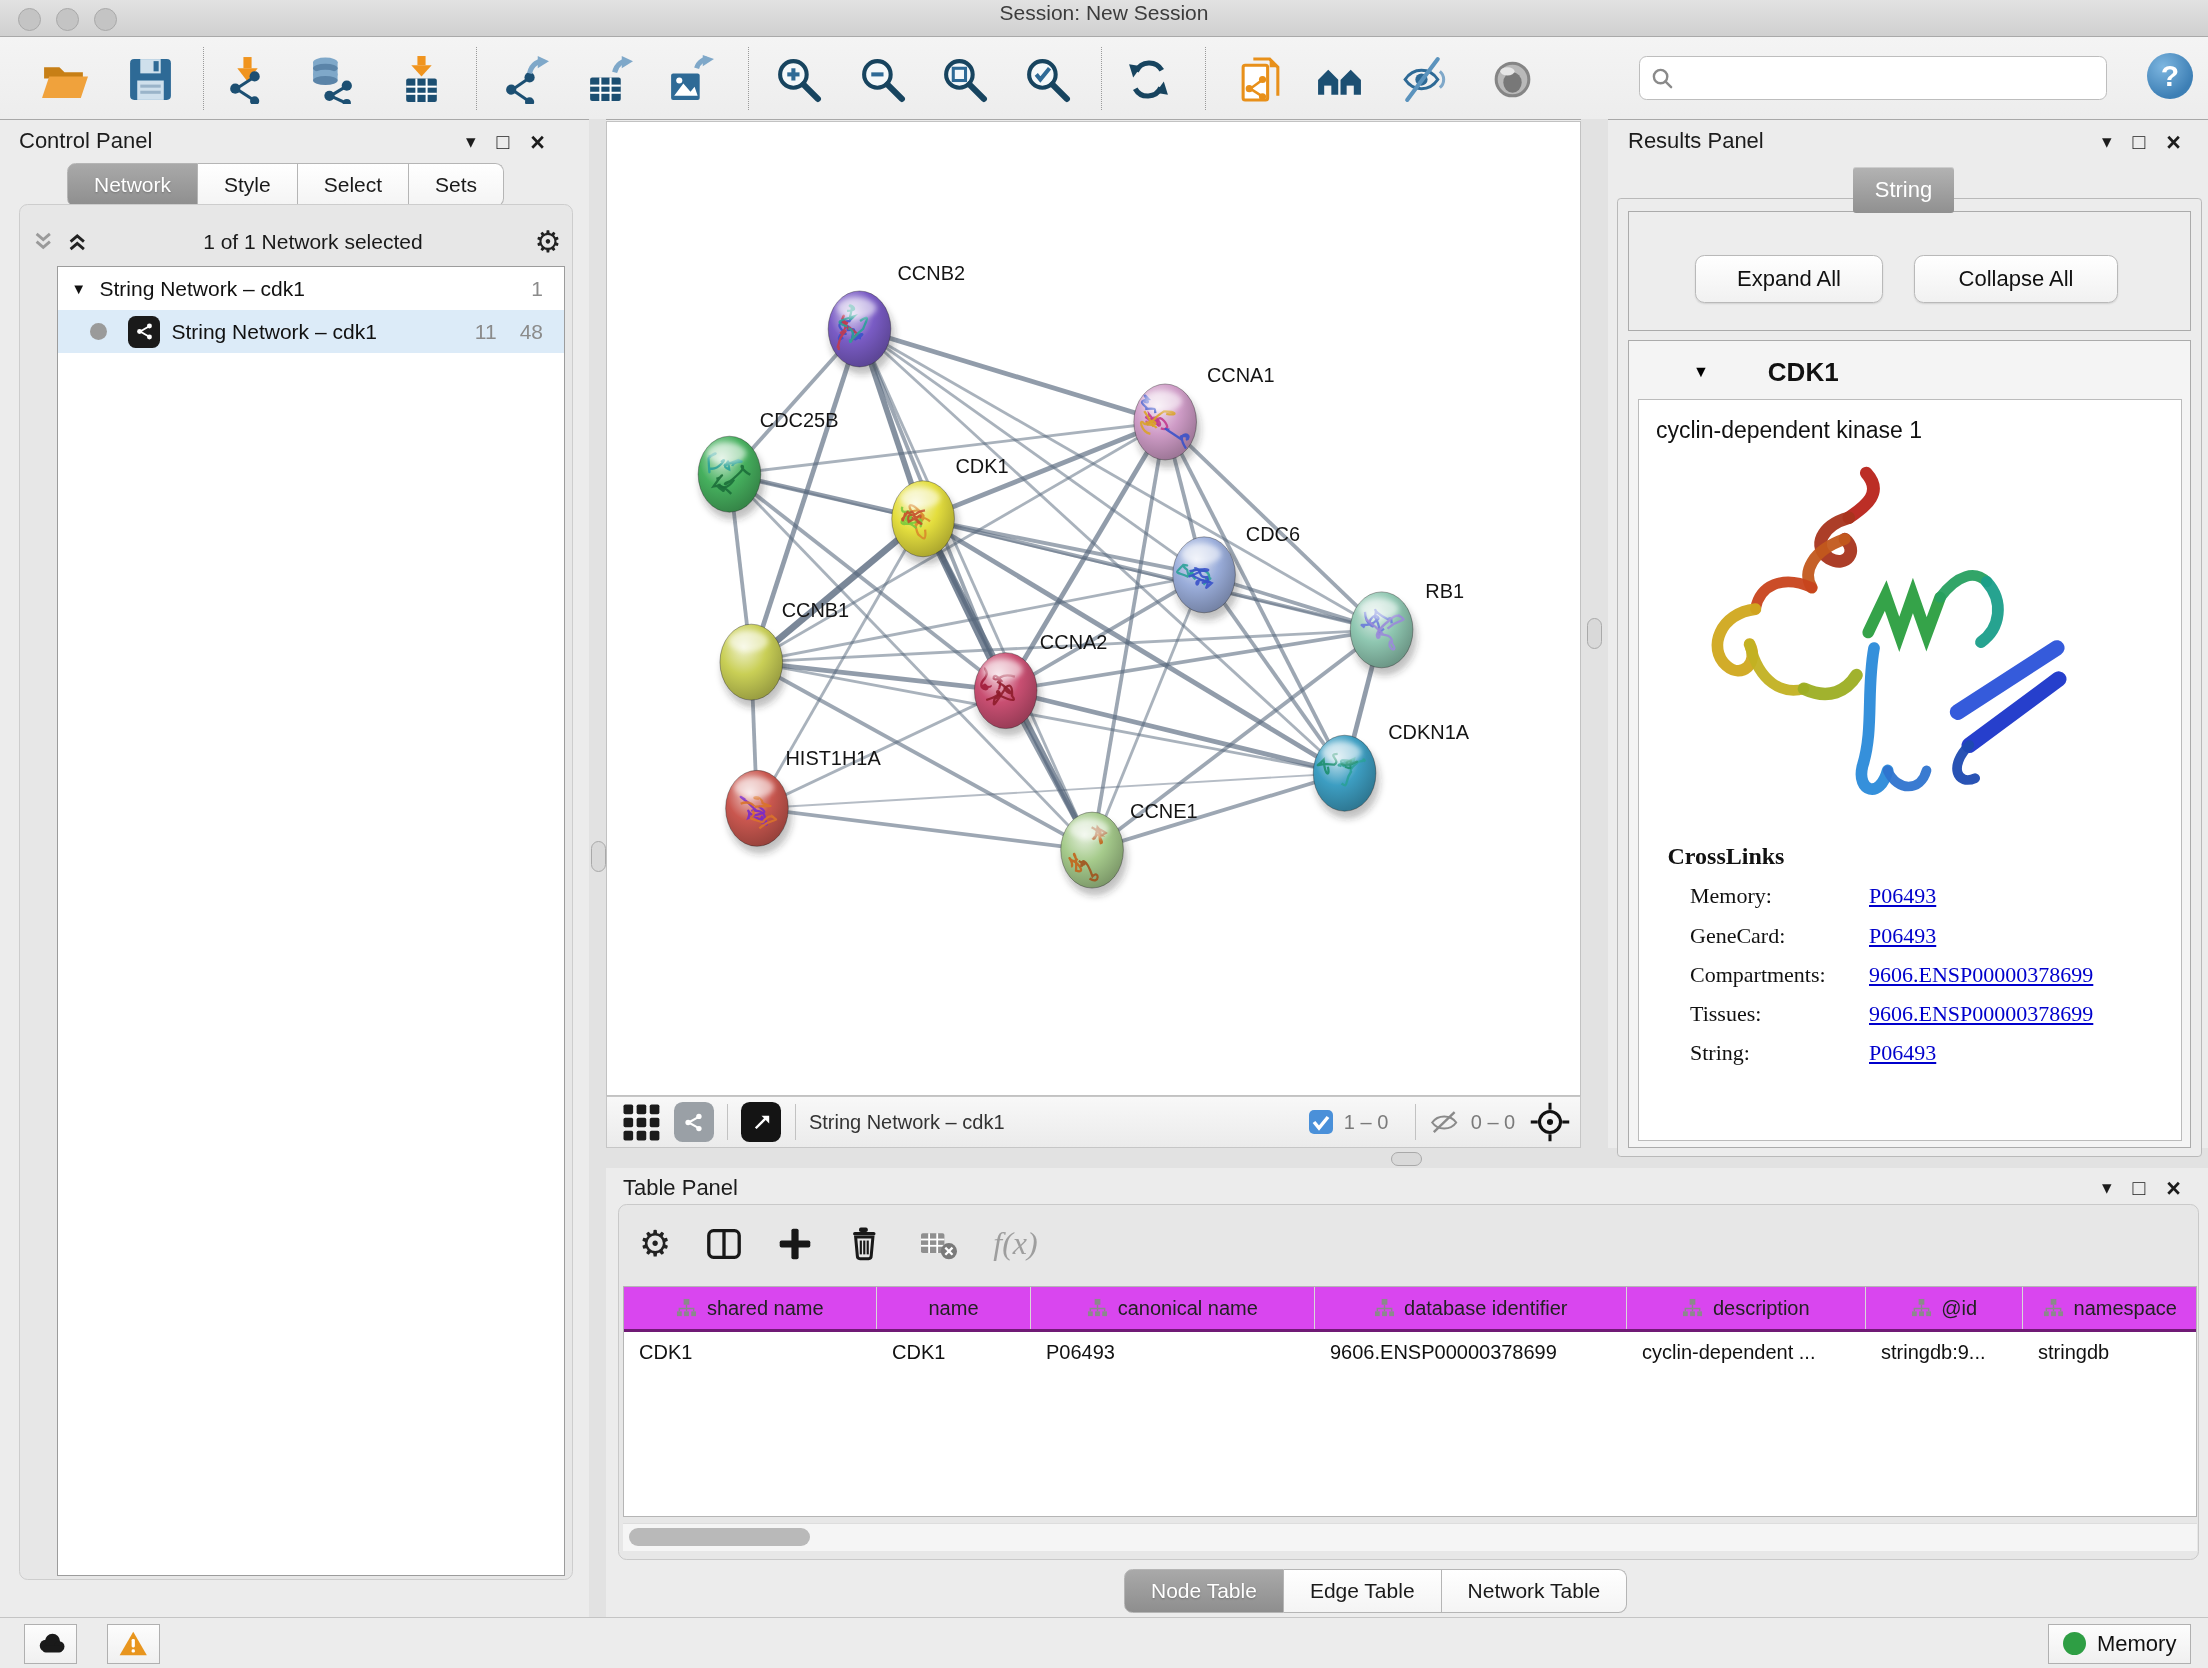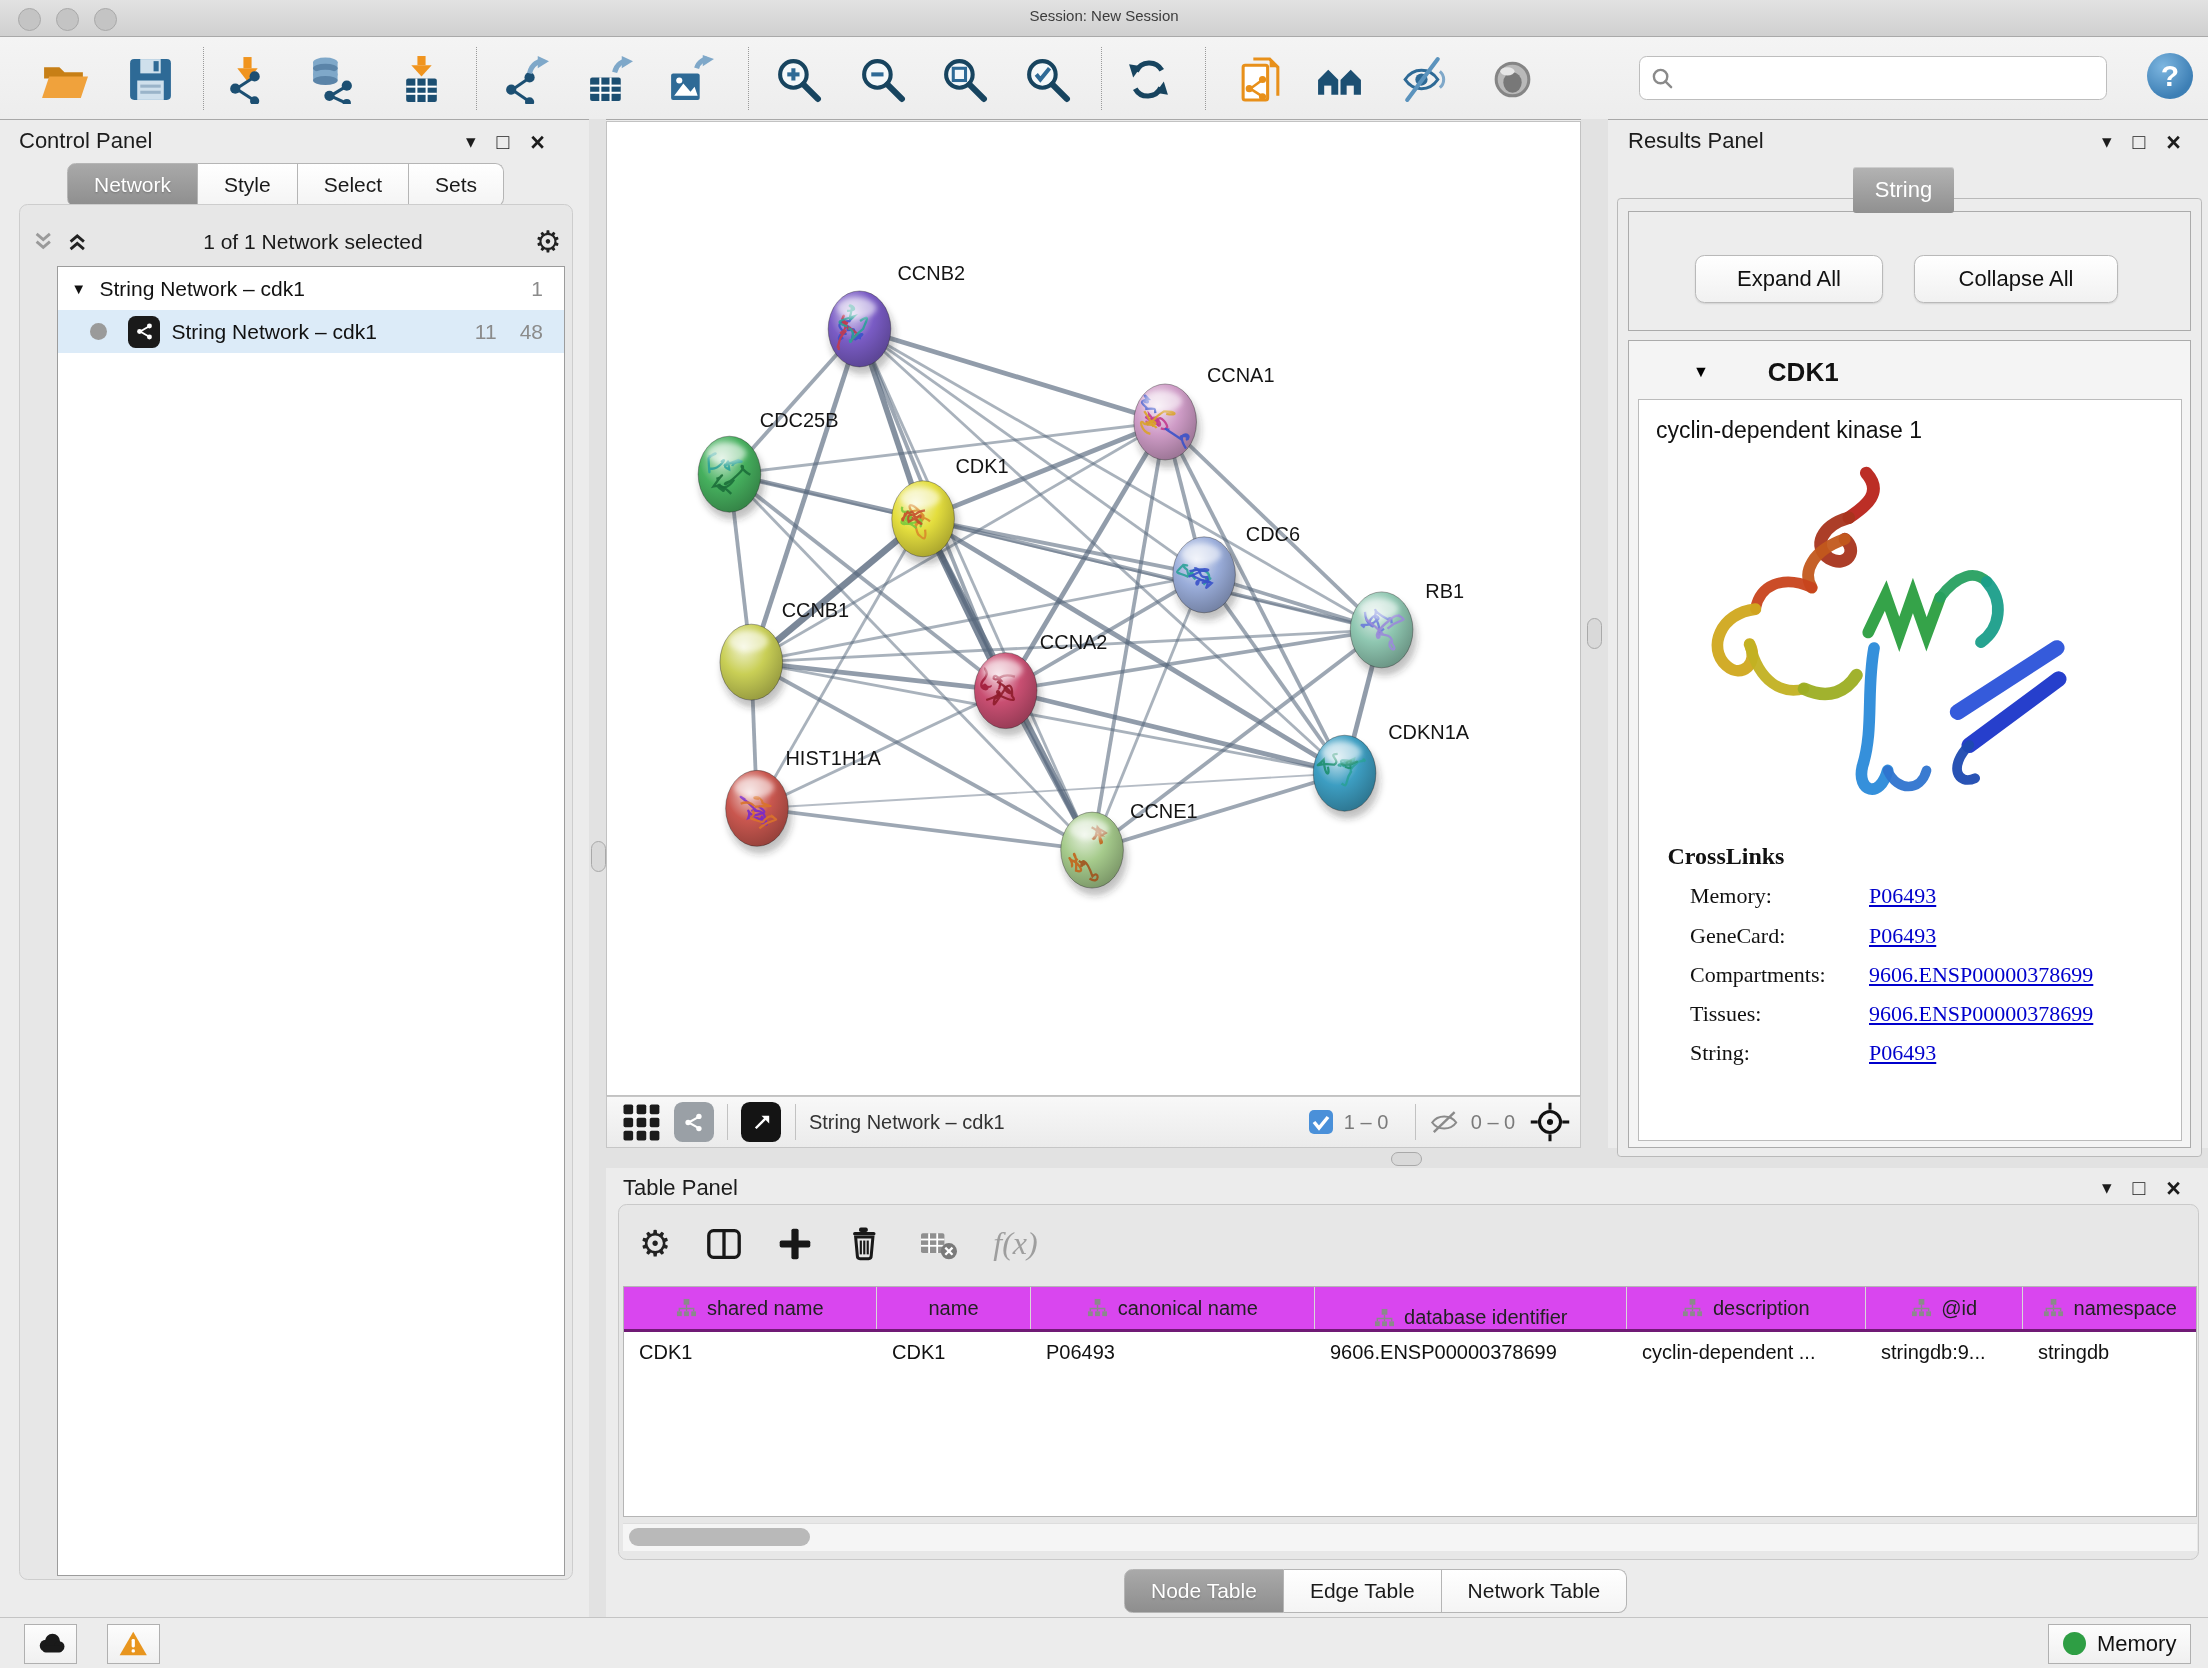--- a/index.html
+++ b/index.html
@@ -6,22 +6,22 @@
   body{
     width:2208px;height:1668px;position:relative;overflow:hidden;
     background:#ececec;font-family:"Liberation Sans","DejaVu Sans",sans-serif;
     -webkit-font-smoothing:antialiased;
   }
   
   .titlebar{position:absolute;left:0;top:0;width:2208px;height:36px;
     background:linear-gradient(#e2e2e2,#d0d0d0);border-bottom:1px solid #a9a9a9;}
   .tdot{position:absolute;top:7.6px;width:21px;height:21px;border-radius:50%;
     background:#c4c4c4;border:1px solid #a9a9a9;}
-  .wtitle{position:absolute;left:0;right:0;top:7px;text-align:center;
-    font-size:15px;color:#3c3c3c;}
+  .wtitle{position:absolute;left:0;right:0;top:1px;text-align:center;
+    font-size:21px;color:#3c3c3c;}
   
   .toolbar{position:absolute;left:0;top:37px;width:2208px;height:82px;
     background:linear-gradient(#f4f4f4,#ededed);border-bottom:1px solid #a8a8a8;}
   .tbtn{position:absolute;top:16px;width:53px;height:53px;display:flex;
     align-items:center;justify-content:center;cursor:default;}
   .tsep{position:absolute;top:9.5px;height:63px;border-left:1.9px dotted #9a9a9a;}
   .searchbox{position:absolute;left:1639px;top:19px;width:466px;height:42px;
     background:#fff;border:1px solid #bdbdbd;border-radius:7.6px;display:flex;align-items:center;}
   .searchbox input{border:0;outline:0;flex:1;font-size:19px;background:transparent;margin-left:5.7px;font-family:inherit;}
   .mag{margin-left:11.4px;}
@@ -829,21 +829,21 @@
             <rect x="1" y="14" width="5" height="5"></rect>
             <rect x="8.5" y="14" width="5" height="5"></rect>
             <rect x="16" y="14" width="5" height="5"></rect>
           </g>
           <g stroke="#8a8a8a" stroke-width="1.5" fill="none">
             <path d="M11,7 V11 M3.5,14 V11 H18.5 V14 M11,11 V14"></path>
           </g>
         </svg>
         <span>canonical name</span>
       </div>
-      <div class="th" style="width: 312px; align-items: flex-end;">
+      <div class="th" style="width: 312px;">
         <svg width="21" height="21" viewBox="0 0 22 22">
           <g fill="#8a8a8a">
             <rect x="8" y="1" width="6" height="6"></rect>
             <rect x="1" y="14" width="5" height="5"></rect>
             <rect x="8.5" y="14" width="5" height="5"></rect>
             <rect x="16" y="14" width="5" height="5"></rect>
           </g>
           <g stroke="#8a8a8a" stroke-width="1.5" fill="none">
             <path d="M11,7 V11 M3.5,14 V11 H18.5 V14 M11,11 V14"></path>
           </g>

